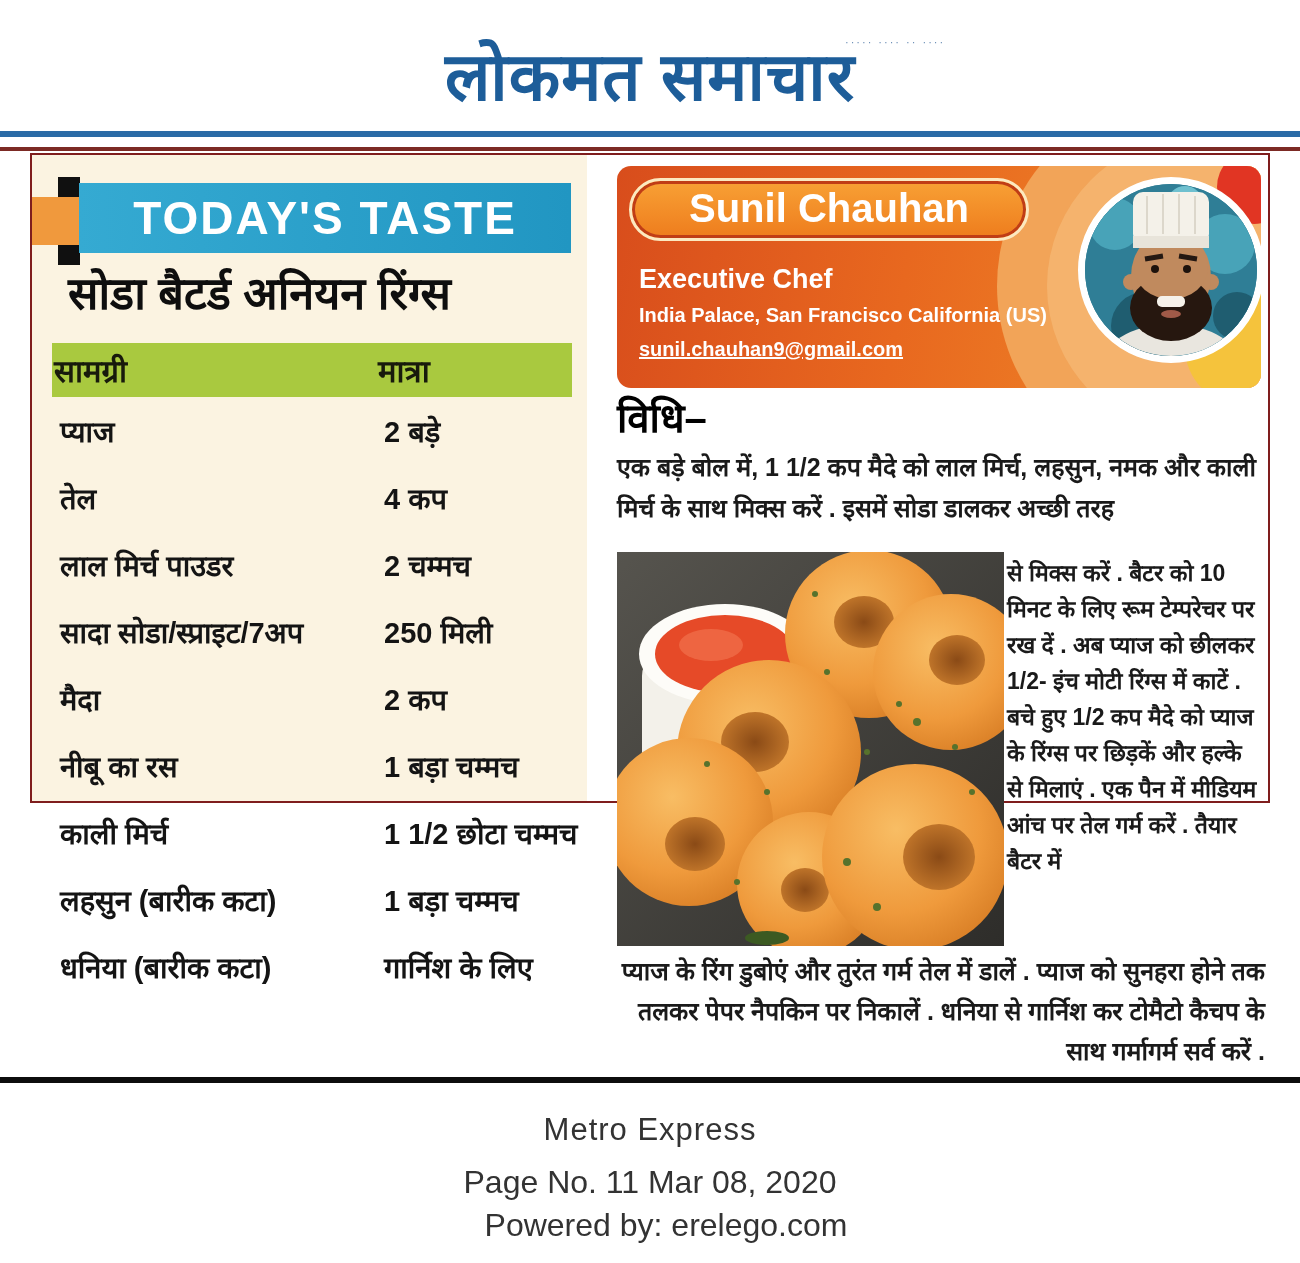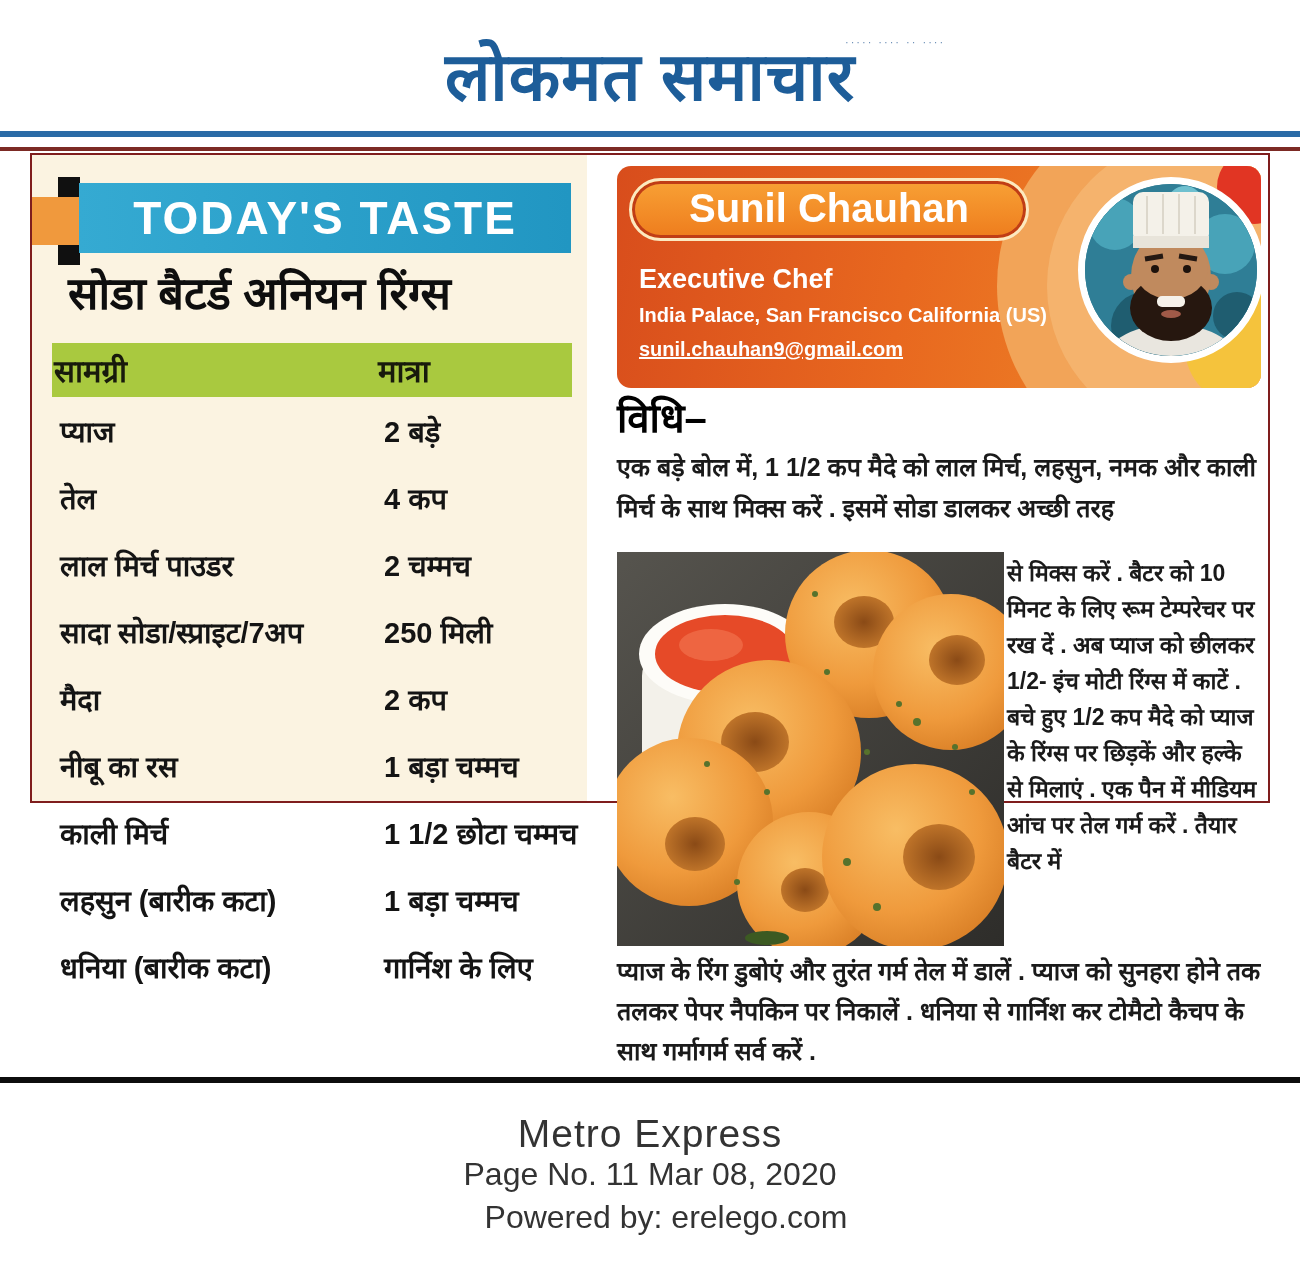--- a/index.html
+++ b/index.html
@@ -78,26 +78,26 @@
     overflow:hidden; background:#2f7e96;
   }
   .chef-photo svg { display:block; }
 
   
   .method-heading { position:absolute; left:585px; top:234px; font-size:40px; font-weight:700; color:#000000; }
   .method-intro   { position:absolute; left:585px; top:292px; width:648px; font-size:25px; font-weight:700; color:#1a1a1a; line-height:41px; }
   .food-photo     { position:absolute; left:585px; top:397px; width:387px; height:394px; }
   .food-photo svg { display:block; }
   .method-side    { position:absolute; left:975px; top:400px; width:252px; font-size:23px; font-weight:700; color:#1a1a1a; line-height:36px; }
-  .method-outro   { position:absolute; left:585px; top:796px; width:648px; font-size:25px; font-weight:700; color:#1a1a1a; line-height:40px; }
+  .method-outro   { position:absolute; left:585px; top:796px; width:648px; font-size:25px; font-weight:700; color:#1a1a1a; line-height:40px;text-align:right; }
 
   
   .rule-black { position:absolute; top:1077px; left:0; width:1300px; height:6px; background:#0d0d0d; }
   .footer { position:absolute; top:1112px; left:0; width:100%; text-align:center; color:#333333; }
-  .footer-pub     { font-size:39px; letter-spacing:1px; margin-bottom:0; }
+  .footer-pub     { font-size:31px; letter-spacing:1px; margin-bottom:16px; }
   .footer-page    { font-size:32px; margin-bottom:6px; }
   .footer-powered { font-size:32px;padding-left:32px; }
 </style>
 </head>
 <body>
 
 <div class="page">
 
   <div class="masthead-title">लोकमत समाचार</div>
   <div class="masthead-tagline">····· ···· ·· ····</div>

